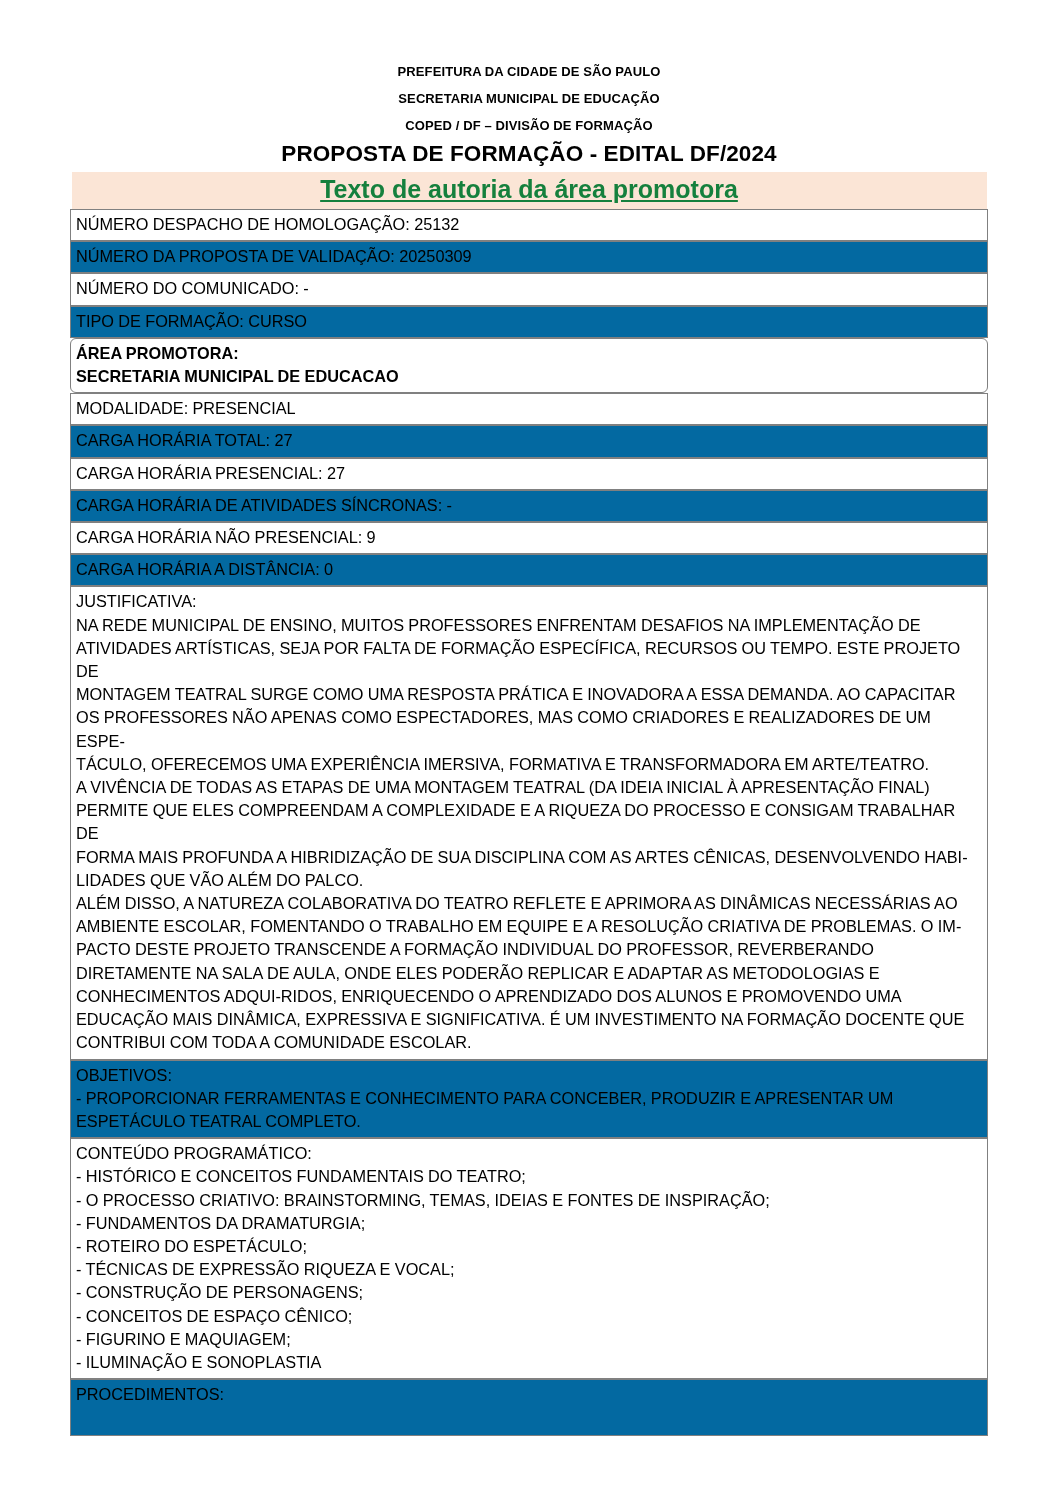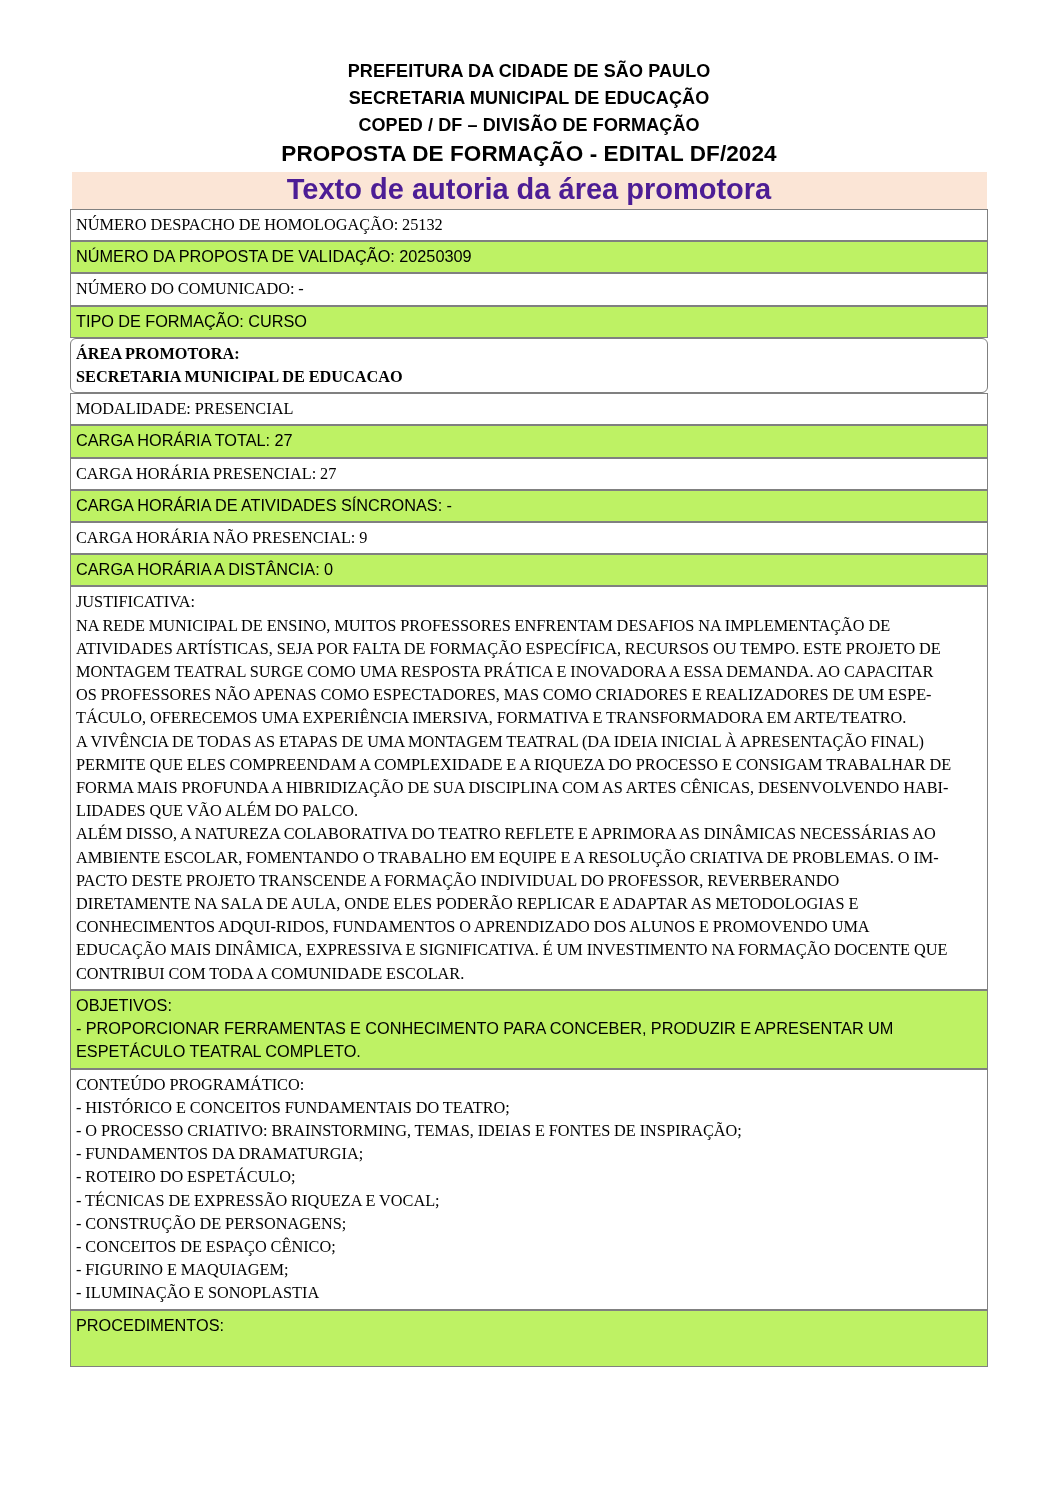--- a/index.html
+++ b/index.html
@@ -23,65 +23,66 @@
     height: 1497px;
     box-sizing: border-box;
   }
 
   
   .doc-header {
     padding-top: 58px;
     text-align: center;
   }
   .doc-header .hline {
-    font-size: 18px;
+    font-size: 13px;
     font-weight: bold;
     line-height: 27px;
     letter-spacing: 0.1px;
     white-space: nowrap;
   }
   .doc-header .hline.big {
     font-size: 22.5px;
     line-height: 30px;
   }
 
   
   .banner {
     margin: 3px auto 0 auto;
     width: 915px;
     background: #fbe5d6;
     text-align: center;
     padding: 3px 0 6px 0;
     box-sizing: border-box;
   }
   .banner-text {
-    color: #4c1d95;
-    font-size: 29px;
+    color: #15803d;
+    font-size: 25px;
     font-weight: bold;
     line-height: 28px;
+    text-decoration: underline;
   }
 
   
   .form-table {
     width: 918px;
     margin: 0 auto;
     border-collapse: separate;
     border-spacing: 0;
     table-layout: fixed;
   }
   .form-table tr > td {
     border: 1px solid #808080;
     padding: 3px 5px 4px 5px;
     vertical-align: top;
     font-size: 16.3px;
     line-height: 23.2px;
     word-spacing: -0.2px;
   }
-  td.shade { background: #bef264; }
-  td.plain { background: #ffffff; font-family: Liberation Serif, serif; }
+  td.shade { background: #0369a1; }
+  td.plain { background: #ffffff; }
   td.bold  { font-weight: bold; border-radius: 6px; }
 
   .line { display: block; white-space: pre-wrap; }
 
   
   .cut-row td {
     border-bottom: none;
     height: 48px;
   }
 </style>
@@ -161,21 +162,21 @@
           <span class="line">OS PROFESSORES NÃO APENAS COMO ESPECTADORES, MAS COMO CRIADORES E REALIZADORES DE UM ESPE-</span>
           <span class="line">TÁCULO, OFERECEMOS UMA EXPERIÊNCIA IMERSIVA, FORMATIVA E TRANSFORMADORA EM ARTE/TEATRO.</span>
           <span class="line">A VIVÊNCIA DE TODAS AS ETAPAS DE UMA MONTAGEM TEATRAL (DA IDEIA INICIAL À APRESENTAÇÃO FINAL)</span>
           <span class="line">PERMITE QUE ELES COMPREENDAM A COMPLEXIDADE E A RIQUEZA DO PROCESSO E CONSIGAM TRABALHAR DE</span>
           <span class="line">FORMA MAIS PROFUNDA A HIBRIDIZAÇÃO DE SUA DISCIPLINA COM AS ARTES CÊNICAS, DESENVOLVENDO HABI-</span>
           <span class="line">LIDADES QUE VÃO ALÉM DO PALCO.</span>
           <span class="line">ALÉM DISSO, A NATUREZA COLABORATIVA DO TEATRO REFLETE E APRIMORA AS DINÂMICAS NECESSÁRIAS AO</span>
           <span class="line">AMBIENTE ESCOLAR, FOMENTANDO O TRABALHO EM EQUIPE E A RESOLUÇÃO CRIATIVA DE PROBLEMAS. O IM-</span>
           <span class="line">PACTO DESTE PROJETO TRANSCENDE A FORMAÇÃO INDIVIDUAL DO PROFESSOR, REVERBERANDO</span>
           <span class="line">DIRETAMENTE NA SALA DE AULA, ONDE ELES PODERÃO REPLICAR E ADAPTAR AS METODOLOGIAS E</span>
-          <span class="line">CONHECIMENTOS ADQUI-RIDOS, FUNDAMENTOS O APRENDIZADO DOS ALUNOS E PROMOVENDO UMA</span>
+          <span class="line">CONHECIMENTOS ADQUI-RIDOS, ENRIQUECENDO O APRENDIZADO DOS ALUNOS E PROMOVENDO UMA</span>
           <span class="line">EDUCAÇÃO MAIS DINÂMICA, EXPRESSIVA E SIGNIFICATIVA. É UM INVESTIMENTO NA FORMAÇÃO DOCENTE QUE</span>
           <span class="line">CONTRIBUI COM TODA A COMUNIDADE ESCOLAR.</span>
         </td>
       </tr>
 
       <tr>
         <td class="shade">
           <span class="line">OBJETIVOS:</span>
           <span class="line">- PROPORCIONAR FERRAMENTAS E CONHECIMENTO PARA CONCEBER, PRODUZIR E APRESENTAR UM</span>
           <span class="line">ESPETÁCULO TEATRAL COMPLETO.</span>

